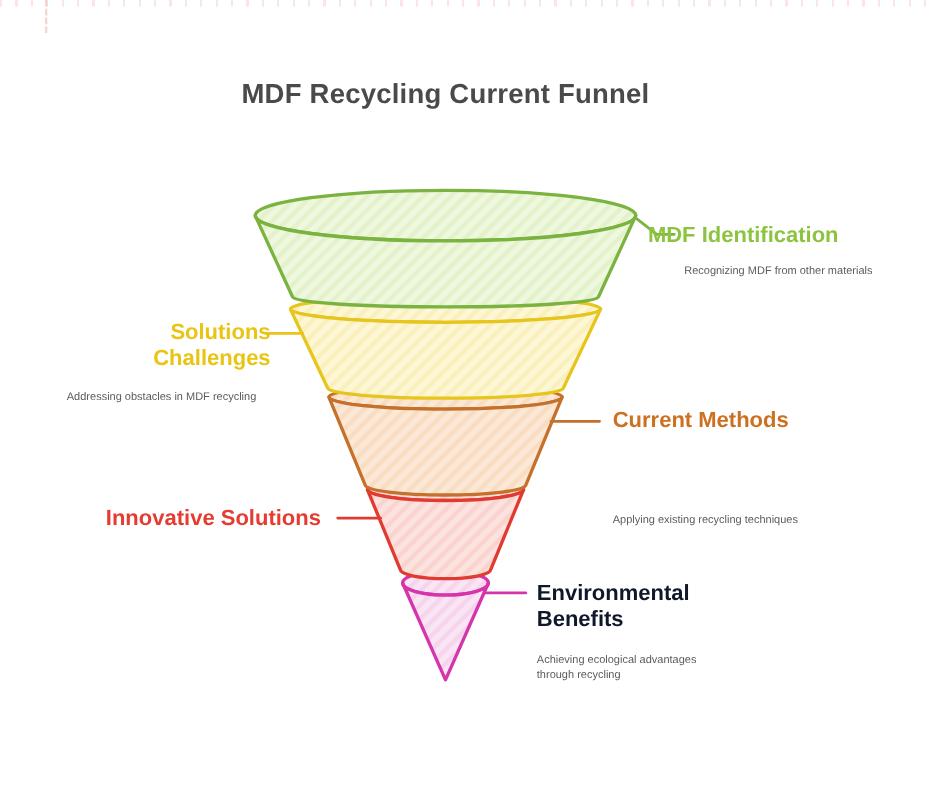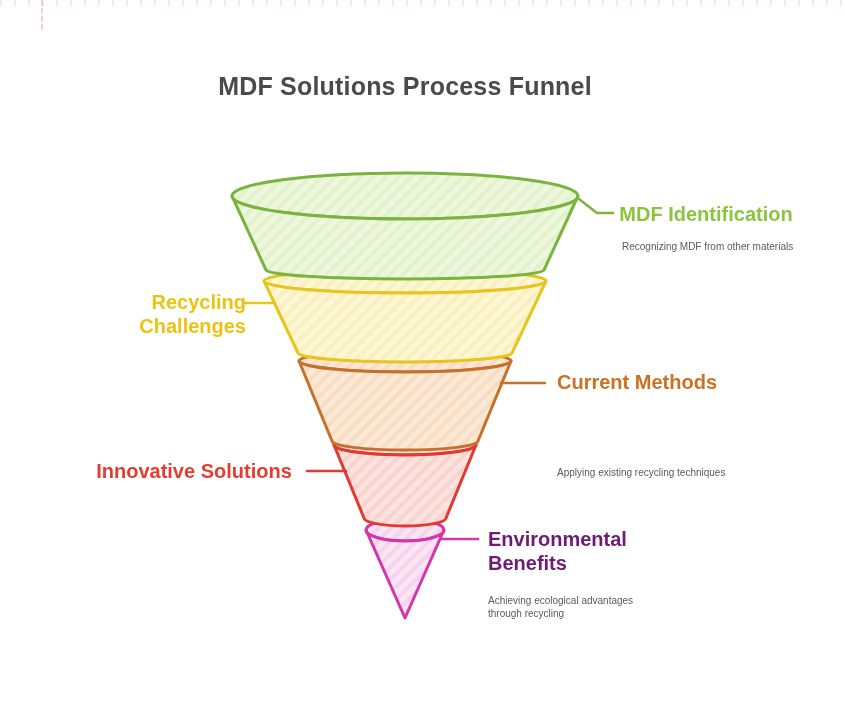--- a/index.html
+++ b/index.html
@@ -36,42 +36,42 @@
   }
   .stage-desc{
     position:absolute;
     font-size:10px;font-weight:400;line-height:1.33;color:#5b5b5b;
   }
   .ta-r{text-align:right;}
   .c-green{color:#8cc43f;}
   .c-yellow{color:#e9c413;}
   .c-orange{color:#cc7121;}
   .c-red{color:#e63b30;text-align:center;}
-  .c-pink{color:#701a75;}
+  .c-pink{color:#0f172a;}
 
-  .lbl1{left:606px;top:202px;width:200px;text-align:center;}
+  .lbl1{left:589px;top:202px;width:200px;}
   .dsc1{left:622px;top:240px;width:200px;}
   .lbl2{left:106px;top:290px;width:140px;}
   .dsc2{left:47px;top:355px;width:186px;}
   .lbl3{left:557px;top:370px;width:220px;}
   .dsc3{left:557px;top:422px;width:216px;margin-top:44px;}
   .lbl4{left:88px;top:459px;width:212px;}
   .dsc4{left:85px;top:497px;width:213px;}
   .lbl5{left:488px;top:527px;width:156px;}
   .dsc5{left:488px;top:594px;width:176px;}
 </style>
 </head>
 <body>
 
 <div class="canvas">
 
   <div class="top-ticks"></div>
   <div class="top-dash"></div>
 
-  <div class="title">MDF Solutions Process Funnel</div>
+  <div class="title">MDF Recycling Current Funnel</div>
 
   <svg class="funnel" width="845" height="716" viewBox="0 0 845 716">
     <defs>
       <pattern id="hG" patternUnits="userSpaceOnUse" width="9" height="9" patternTransform="rotate(45)">
         <rect width="9" height="9" fill="#eef8de"></rect>
           <rect width="4" height="9" fill="#e3f2cb"></rect>
       </pattern>
       <pattern id="hY" patternUnits="userSpaceOnUse" width="9" height="9" patternTransform="rotate(45)">
         <rect width="9" height="9" fill="#fdf7d6"></rect>
           <rect width="4" height="9" fill="#faf0bd"></rect>
@@ -118,21 +118,22 @@
     <path class="conn" d="M 579 199 L 597 213 L 613 213" stroke="#7ab33f"></path>
     <path class="conn" d="M 275 303 L 243 303" stroke="#e7c51c"></path>
     <path class="conn" d="M 501 383 L 545 383" stroke="#c5702b"></path>
     <path class="conn" d="M 346 471 L 307 471" stroke="#e13a30"></path>
     <path class="conn" d="M 441 539 L 478 539" stroke="#d534ab"></path>
   </svg>
 
   <div class="stage-label c-green lbl1">MDF Identification</div>
   <div class="stage-desc dsc1">Recognizing MDF from other materials</div>
 
-  <div class="stage-label c-yellow ta-r lbl2">Recycling Challenges</div>
+  <div class="stage-label c-yellow ta-r lbl2">Solutions Challenges</div>
+  <div class="stage-desc ta-r dsc2">Addressing obstacles in MDF recycling</div>
 
   <div class="stage-label c-orange lbl3">Current Methods</div>
   <div class="stage-desc dsc3">Applying existing recycling techniques</div>
 
   <div class="stage-label c-red ta-r lbl4">Innovative Solutions</div>
 
   <div class="stage-label c-pink lbl5">Environmental Benefits</div>
   <div class="stage-desc dsc5">Achieving ecological advantages through recycling</div>
 
 </div>

